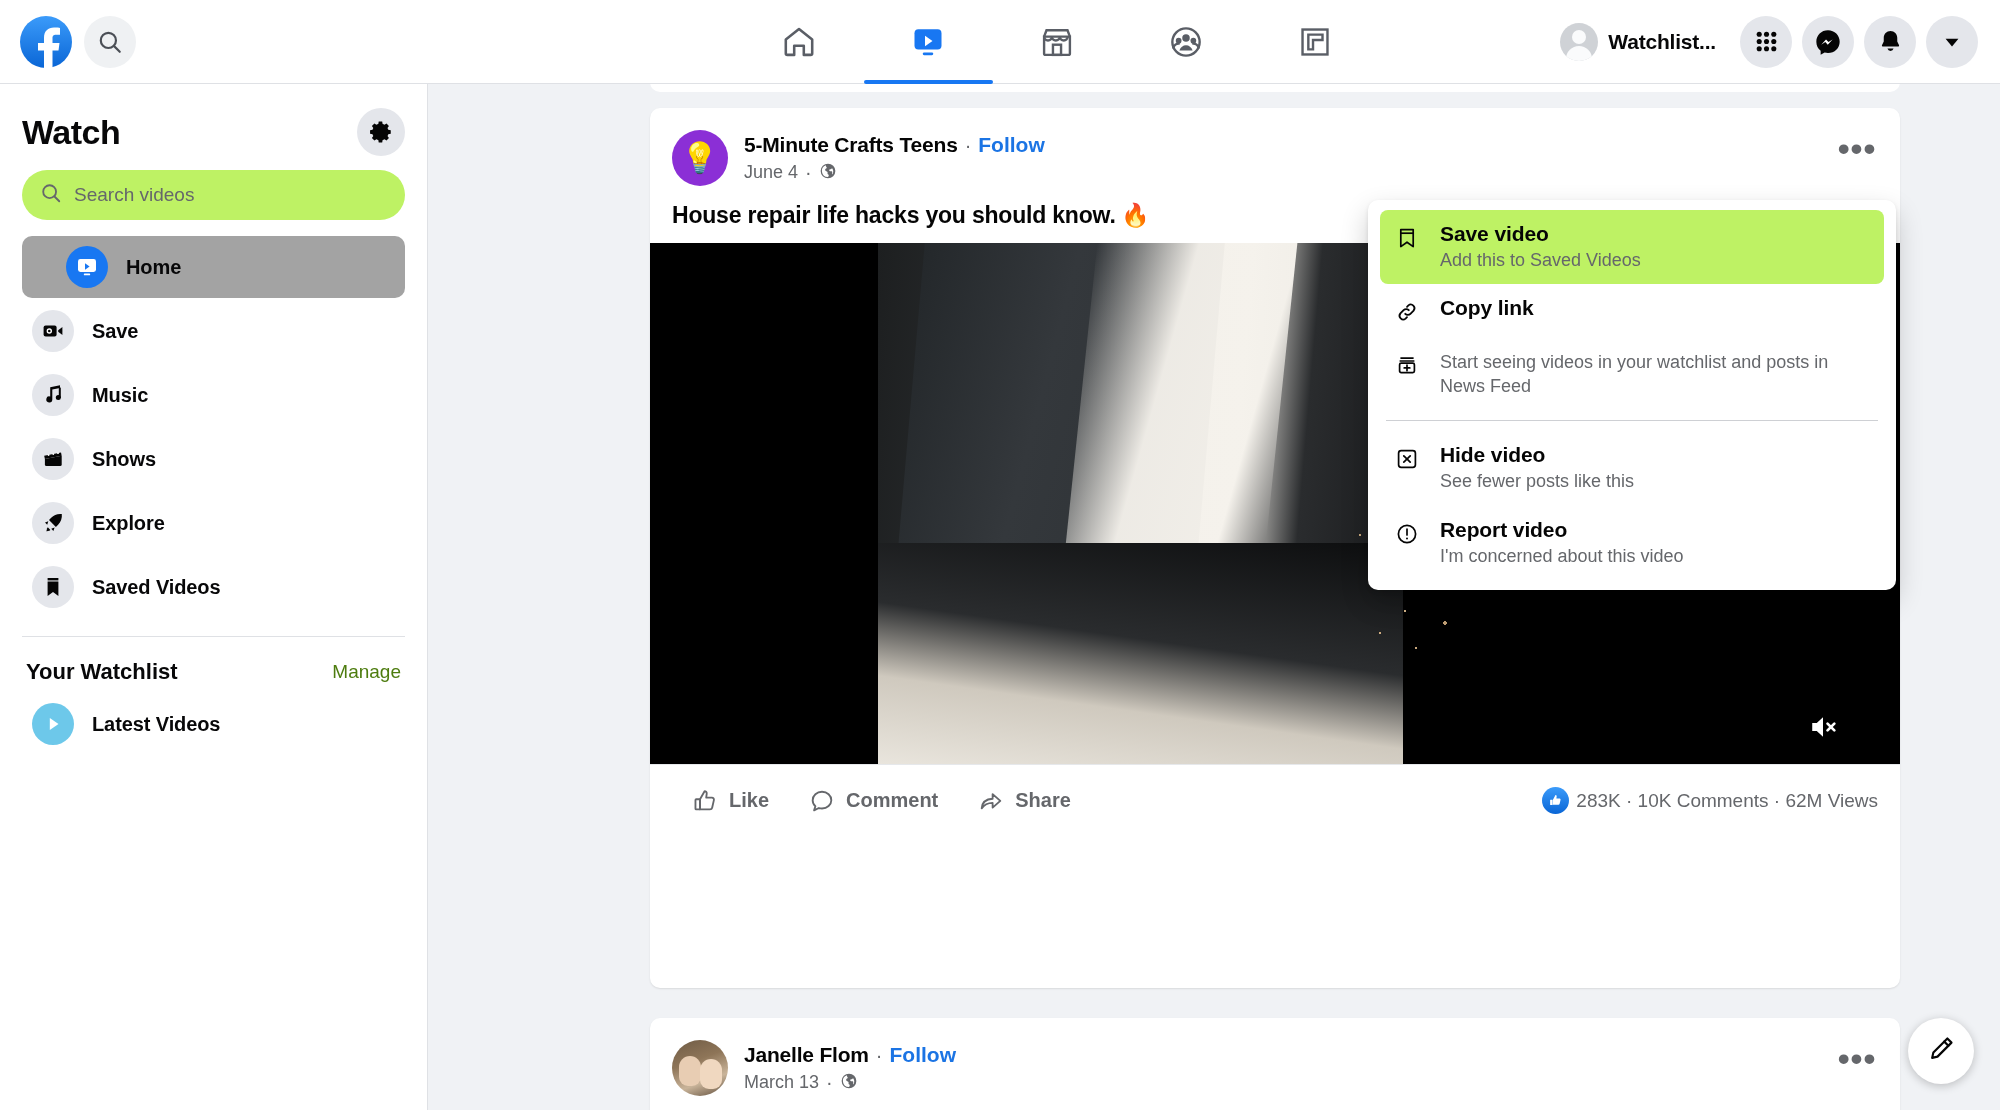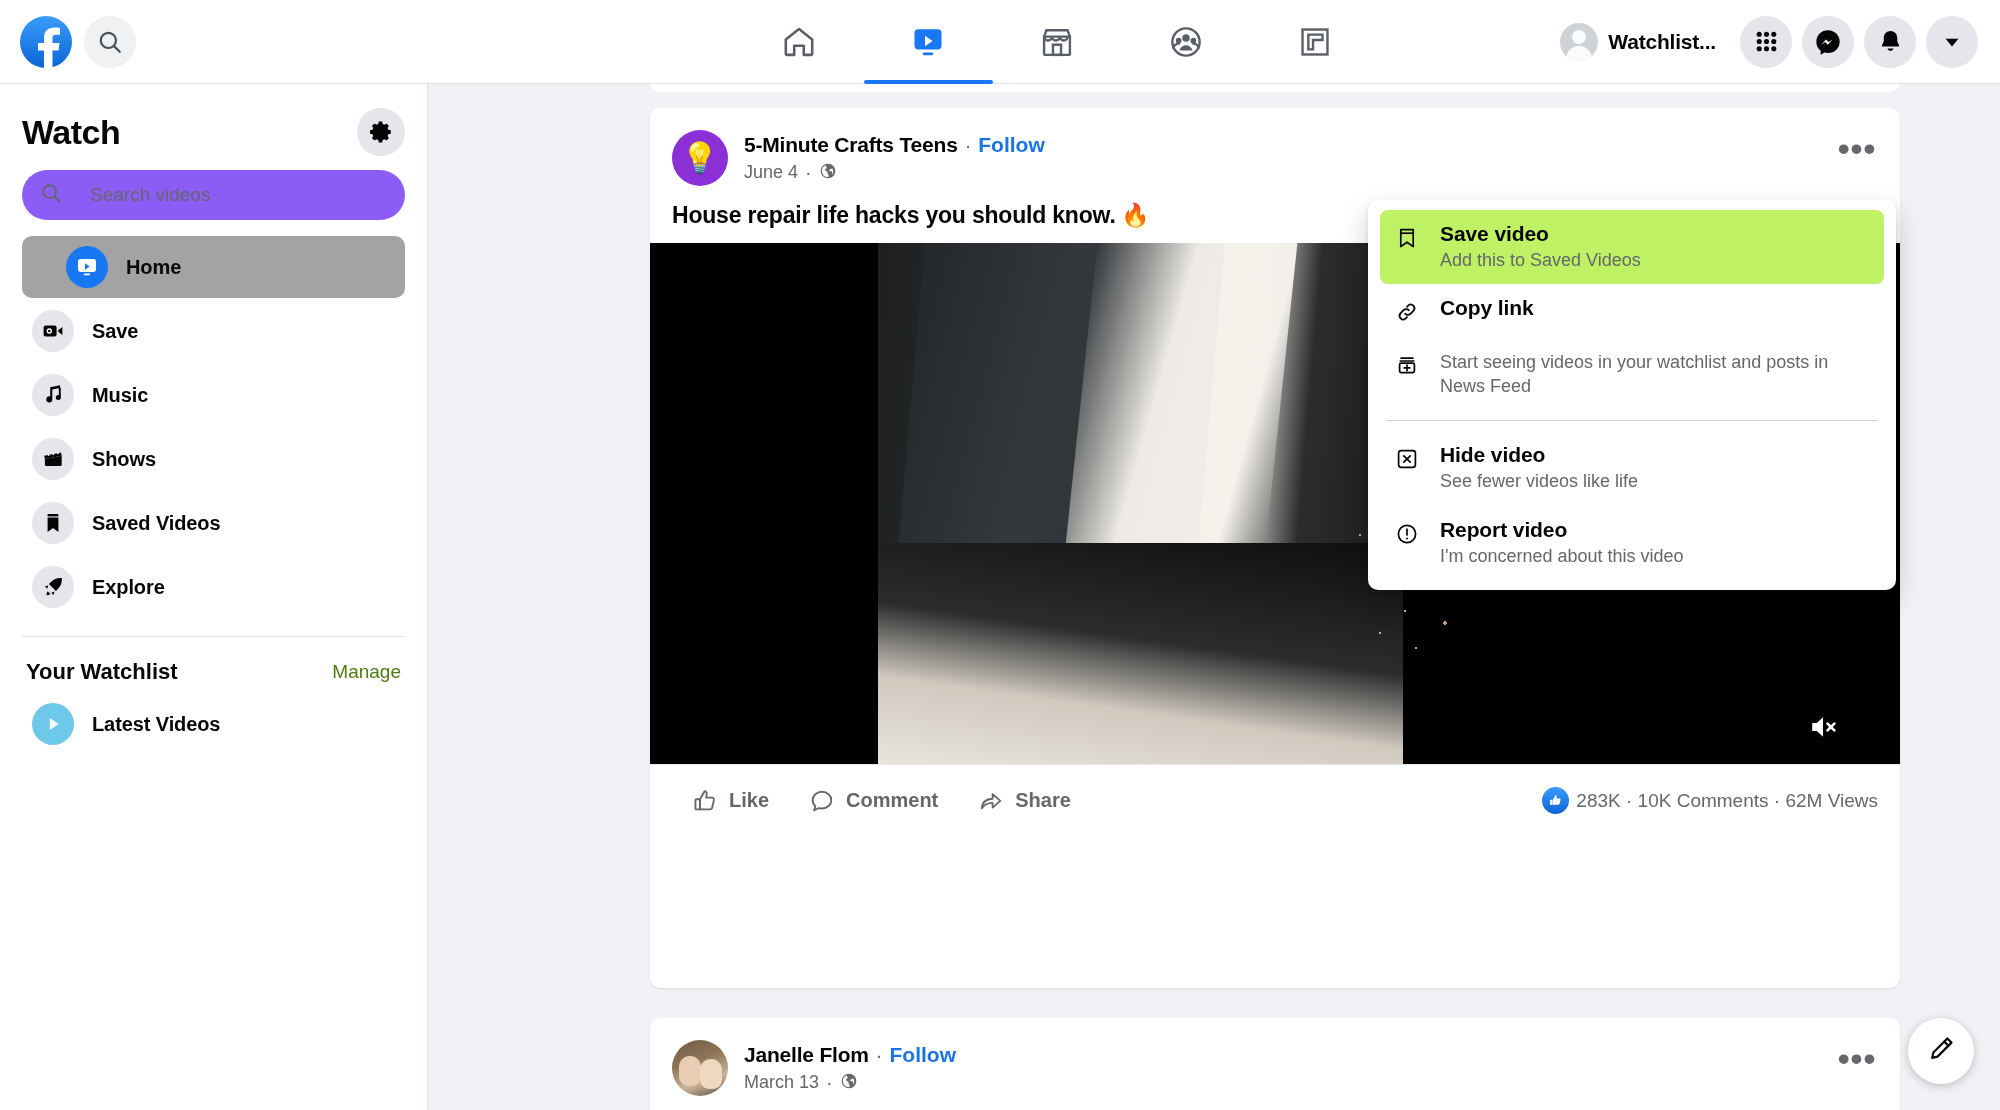--- a/index.html
+++ b/index.html
@@ -57,22 +57,22 @@
   
   .sidebar {
     position: absolute; top: 84px; left: 0; width: 428px; height: 1026px;
     background: #ffffff; border-right: 1px solid #dfe1e5; padding: 0 22px;
     overflow: hidden;
   }
   .sb-head { display: flex; align-items: center; justify-content: space-between; padding: 24px 0 14px 0; }
   .sb-title { font-size: 34px; font-weight: 700; color: #080809; letter-spacing: -0.5px; }
   .sb-gear { width: 48px; height: 48px; border-radius: 50%; background: #e4e6eb; display: flex; align-items: center; justify-content: center; cursor: pointer; }
   .sb-search {
-    height: 50px; background: #8b5cf6; border-radius: 25px;
-    display: flex; align-items: center; gap: 28px; padding: 0 18px; margin-bottom: 16px;
+    height: 50px; background: #bef264; border-radius: 25px;
+    display: flex; align-items: center; gap: 12px; padding: 0 18px; margin-bottom: 16px;
   }
   .sb-search input {
     border: 0; background: transparent; outline: none; font-size: 19px; color: #050505;
     font-family: "Liberation Sans", sans-serif; width: 100%;
   }
   .sb-search input::placeholder { color: #65676b; }
   .sb-item {
     display: flex; align-items: center; gap: 18px; height: 62px; padding: 0 10px;
     border-radius: 10px; cursor: pointer; margin-bottom: 2px;
   }
@@ -365,36 +365,36 @@
             <circle cx="12.3" cy="7.1" r=".9" fill="#fff"></circle>
             <circle cx="17" cy="6.2" r=".9" fill="#fff"></circle>
           </svg>
       </span>
       <span class="sb-label">Shows</span>
     </div>
 
     <div class="sb-item">
       <span class="sb-icon">
         <svg width="24" height="24" viewBox="0 0 24 24" fill="#050505">
-            <path d="M6.6 3h10.8v2.4H6.6z"></path>
-            <path d="M6.6 6.6h10.8v14.3L12 17.1l-5.4 3.8z"></path>
-          </svg>
-      </span>
-      <span class="sb-label">Saved Videos</span>
+            <path d="M20.8 3.1c-4.2-.5-8 1-10.6 3.7l-2.2 2.3 6.9 6.9 2.2-2.3c2.7-2.6 4.2-6.4 3.7-10.6z"></path>
+            <path d="M7.3 10.3 4 11.5l2.2 2.2zM13.6 16.6l-1.2 3.3-2.2-2.2z"></path>
+            <path d="M6.8 16.3c-1 1-1.4 4-1.4 4s3-.4 4-1.4z"></path>
+          </svg>
+      </span>
+      <span class="sb-label">Explore</span>
     </div>
 
     <div class="sb-item">
       <span class="sb-icon">
         <svg width="24" height="24" viewBox="0 0 24 24" fill="#050505">
-            <path d="M20.8 3.1c-4.2-.5-8 1-10.6 3.7l-2.2 2.3 6.9 6.9 2.2-2.3c2.7-2.6 4.2-6.4 3.7-10.6z"></path>
-            <path d="M7.3 10.3 4 11.5l2.2 2.2zM13.6 16.6l-1.2 3.3-2.2-2.2z"></path>
-            <path d="M6.8 16.3c-1 1-1.4 4-1.4 4s3-.4 4-1.4z"></path>
-          </svg>
-      </span>
-      <span class="sb-label">Explore</span>
+            <path d="M6.6 3h10.8v2.4H6.6z"></path>
+            <path d="M6.6 6.6h10.8v14.3L12 17.1l-5.4 3.8z"></path>
+          </svg>
+      </span>
+      <span class="sb-label">Saved Videos</span>
     </div>
 
     <div class="sb-divider"></div>
 
     <div class="sb-sec-head">
       <span class="sb-sec-title">Your Watchlist</span>
       <span class="sb-manage">Manage</span>
     </div>
 
     <div class="sb-item">
@@ -564,21 +564,21 @@
     <div class="menu-item">
       <span class="menu-ico">
         <svg width="24" height="24" viewBox="0 0 24 24" fill="none" stroke="#050505" stroke-width="1.7">
             <rect x="3.6" y="3.6" width="16.8" height="16.8" rx="2.6"></rect>
             <line x1="8.8" y1="8.8" x2="15.2" y2="15.2" stroke-linecap="round"></line>
             <line x1="15.2" y1="8.8" x2="8.8" y2="15.2" stroke-linecap="round"></line>
           </svg>
       </span>
       <span>
         <span class="menu-title" style="display:block">Hide video</span>
-        <span class="menu-desc" style="display:block">See fewer videos like life</span>
+        <span class="menu-desc" style="display:block">See fewer posts like this</span>
       </span>
     </div>
 
     <div class="menu-item">
       <span class="menu-ico">
         <svg width="24" height="24" viewBox="0 0 24 24" fill="none" stroke="#050505" stroke-width="1.7">
             <circle cx="12" cy="12" r="8.6"></circle>
             <line x1="12" y1="7" x2="12" y2="13" stroke-linecap="round"></line>
             <circle cx="12" cy="16.4" r="1" fill="#050505" stroke="none"></circle>
           </svg>

